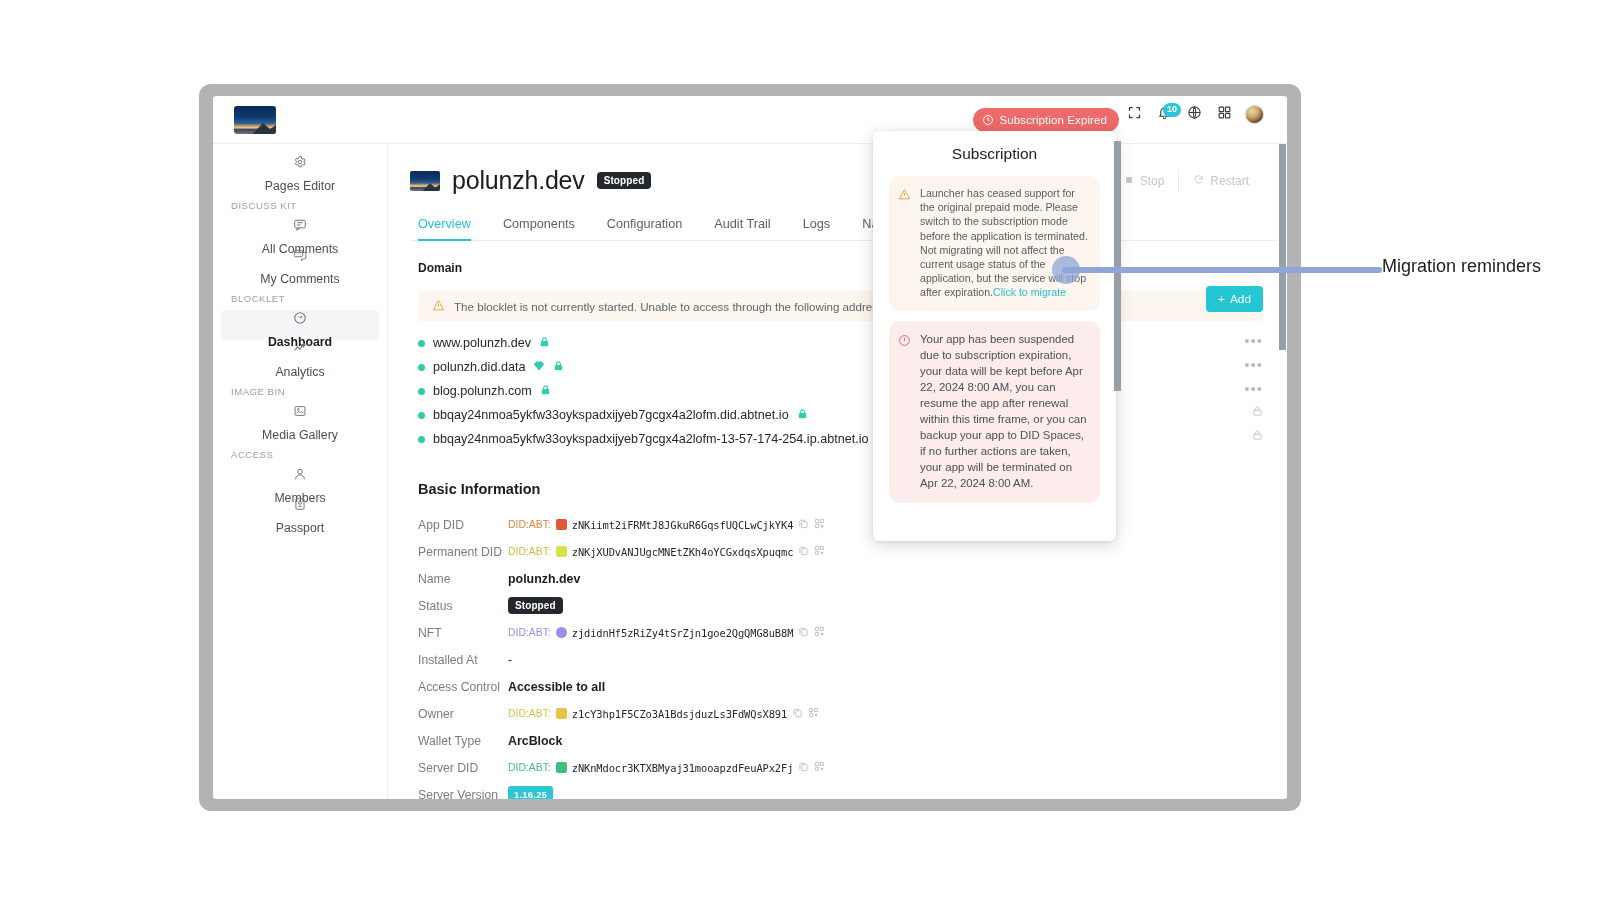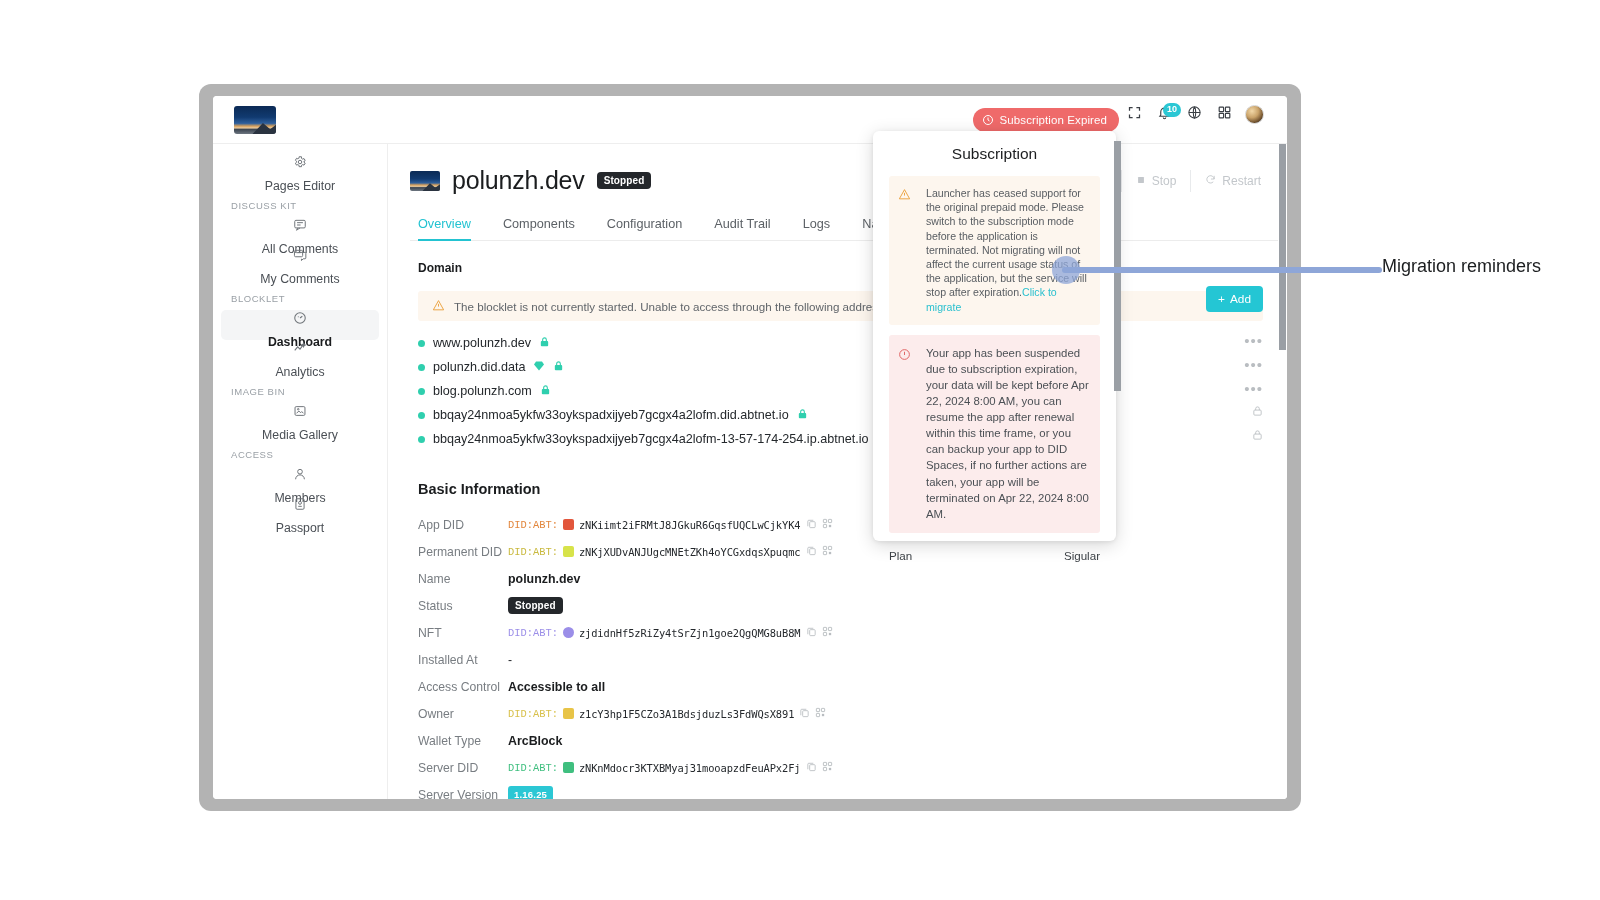--- a/index.html
+++ b/index.html
@@ -93,21 +93,21 @@
     content:""; position:absolute; right:-1px; bottom:-1px; width:19px;height:10px;
     background:#2a3340; clip-path: polygon(0 100%, 42% 18%, 70% 62%, 100% 20%, 100% 100%);
   }
   .page-title { font-size: 25px; color:#1b1d1f; font-weight: 400; letter-spacing:-.2px; }
   .chip-dark {
     background:#24272b; color:#fff; border-radius: 4px;
     font-size: 10px; padding: 3px 7px; font-weight:600; letter-spacing:.1px;
   }
 
   .head-actions {
-    position:absolute; right: 12px; top: 26px;
+    position:absolute; right: 24px; top: 26px;
     display:flex; align-items:stretch; height:22px;
     color:#c3c7cb; font-size:12px;
   }
   .head-actions .act { display:flex; align-items:center; gap:6px; padding: 0 14px; border-left:1px solid #e8eaec; }
   .head-actions .act:first-child { border-left: none; }
 
   
   .tabs { display:flex; gap: 0; margin: 22px 0 0 22px; border-bottom: 1px solid #ececec; padding-right: 24px; }
   .tab { font-size: 12.7px; color:#5c6166; padding: 0 16px 9px 16px; position:relative; white-space:nowrap; }
   .tab:first-child { padding-left: 8px; }
@@ -135,21 +135,21 @@
   .dom-row .trailing { position:absolute; right: 0; top: 2px; display:flex; align-items:center; }
   .kebab { color:#b9bdc1; font-size: 15px; letter-spacing:1px; line-height:1; }
 
   
   .info-title { font-size: 14.5px; font-weight:700; color:#1b1d1f; margin-top: 30px; }
   .info-table { margin-top: 14px; }
   .info-row { display:flex; align-items:center; min-height: 27px; }
   .info-label { width: 90px; flex:0 0 90px; color:#787d82; font-size: 12.2px; }
   .info-value { font-size: 12.2px; color:#24282c; display:flex; align-items:center; gap:5px; }
   .mono { font-family:"DejaVu Sans Mono","Liberation Mono",monospace; font-size: 10.4px; letter-spacing:-.1px; }
-  .did-pre { font-family:Liberation Mono, monospace; font-size:10.4px; }
+  .did-pre { font-family:Liberation Sans, sans-serif; font-size:10.4px; }
   .did-body { color:#24282c; }
   .val-bold { font-weight:700; color:#1b1d1f; font-size:12.4px; }
   .avatar-mini { width:11px;height:11px;border-radius:2px;display:inline-block;vertical-align:-1px; }
   .copy-ico { color:#b9bdc1; }
   .chip-teal { background:#2bc7d4; color:#fff; font-size:9.5px; font-weight:600; border-radius:3px; padding:3px 6px; letter-spacing:.2px;}
 
   
   .add-btn {
     position:absolute; right: 24px; top: 142px;
     background:#24c6d4; color:#fff; border:none; border-radius:4px;
@@ -169,21 +169,21 @@
   
   .popover {
     position: absolute; left: 873px; top: 131px; width: 243px; height: 410px;
     background:#fff; border-radius: 6px;
     box-shadow: 0 4px 18px rgba(0,0,0,.16), 0 1px 4px rgba(0,0,0,.08);
     padding: 14px 16px 0 16px;
     z-index: 40;
   }
   .pop-title { text-align:center; font-size:15.5px; color:#1b1d1f; font-weight:400; margin-bottom: 13px; }
   .alert {
-    display:flex; gap: 15px; border-radius: 3px; padding: 10px 10px 11px 9px;
+    display:flex; gap: 9px; border-radius: 11px; padding: 10px 10px 11px 9px;
   }
   .alert.warn { background:#fdf6ee; }
   .alert.err  { background:#fcecec; margin-top: 10px; }
   .alert-txt { font-size: 10.6px; line-height: 14.2px; color:#585d62; }
   .alert.err .alert-txt { font-size: 11.4px; line-height: 16.1px; color:#4b5055; }
   .link { color:#2bc0cf; }
   .pop-foot {
     display:flex; justify-content:space-between; align-items:center;
     font-size: 11.6px; color:#3c4146; padding: 16px 0 0 0;
   }
@@ -665,24 +665,20 @@
       <div class="alert err">
         <span style="flex:0 0 13px;margin-top:2px">
           <svg width="13" height="13" viewBox="0 0 24 24" fill="none" stroke="#e06464" stroke-width="1.8">
             <circle cx="12" cy="12" r="9"></circle>
               <path d="M12 7v6M12 16.5v.2"></path>
           </svg>
         </span>
         <div class="alert-txt">Your app has been suspended due to subscription expiration, your data will be kept before Apr 22, 2024 8:00 AM, you can resume the app after renewal within this time frame, or you can backup your app to DID Spaces, if no further actions are taken, your app will be terminated on Apr 22, 2024 8:00 AM.</div>
       </div>
 
-      <div class="pop-foot">
-        <span>Plan</span>
-        <span>Sigular</span>
-      </div>
 
       <div class="pop-scrollbar"></div>
     </div>
 
   </div>
 
   <div class="anno-line"></div>
   <div class="anno-dot"></div>
   <div class="anno-text">Migration reminders</div>
 

